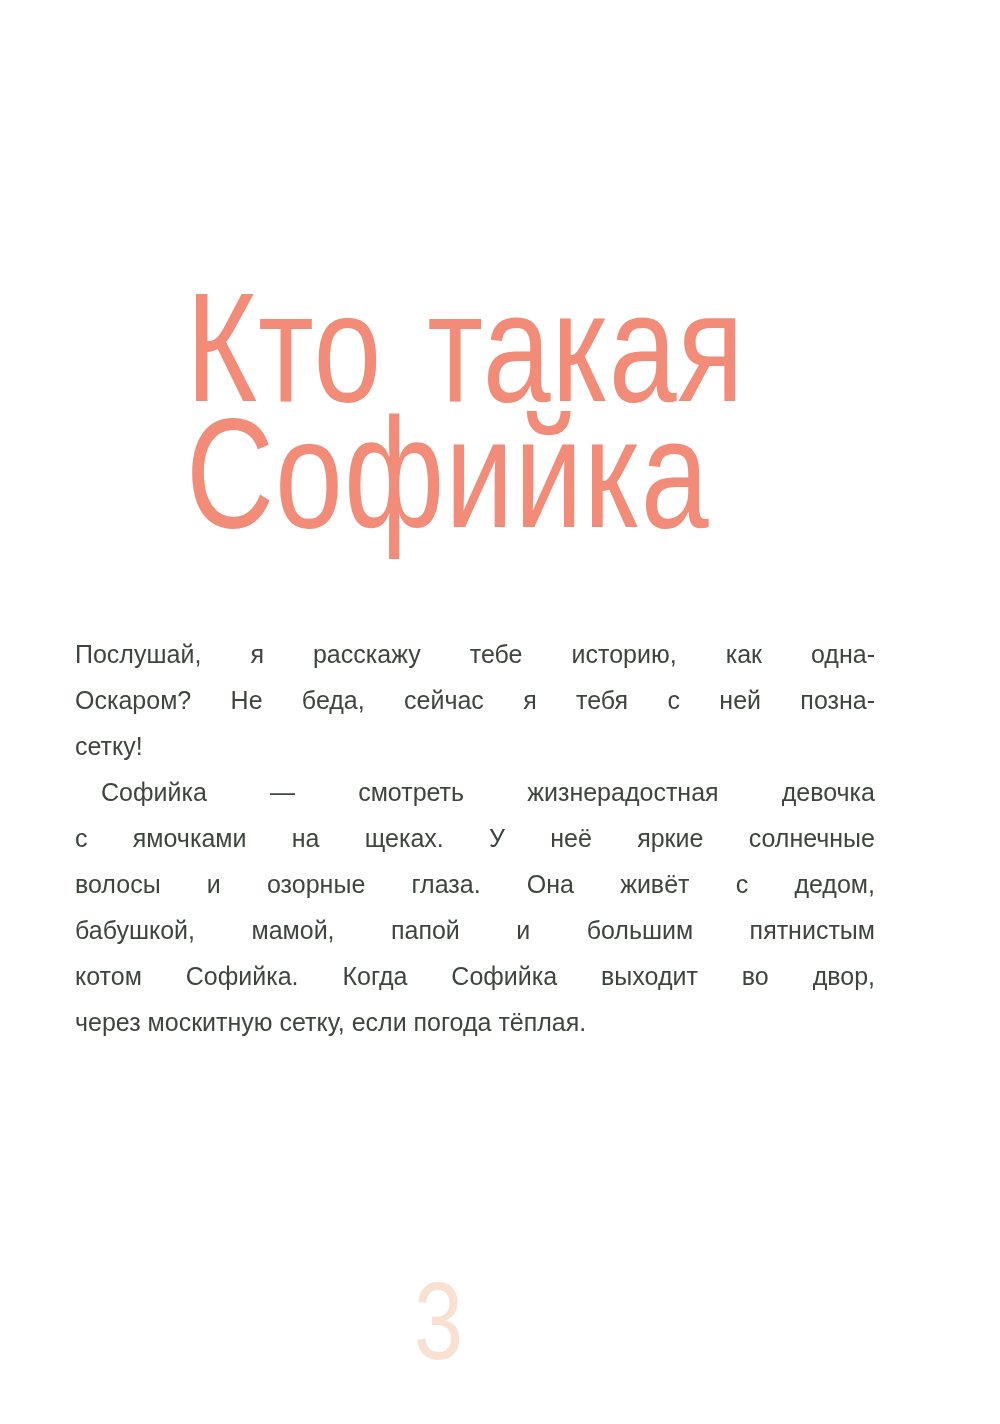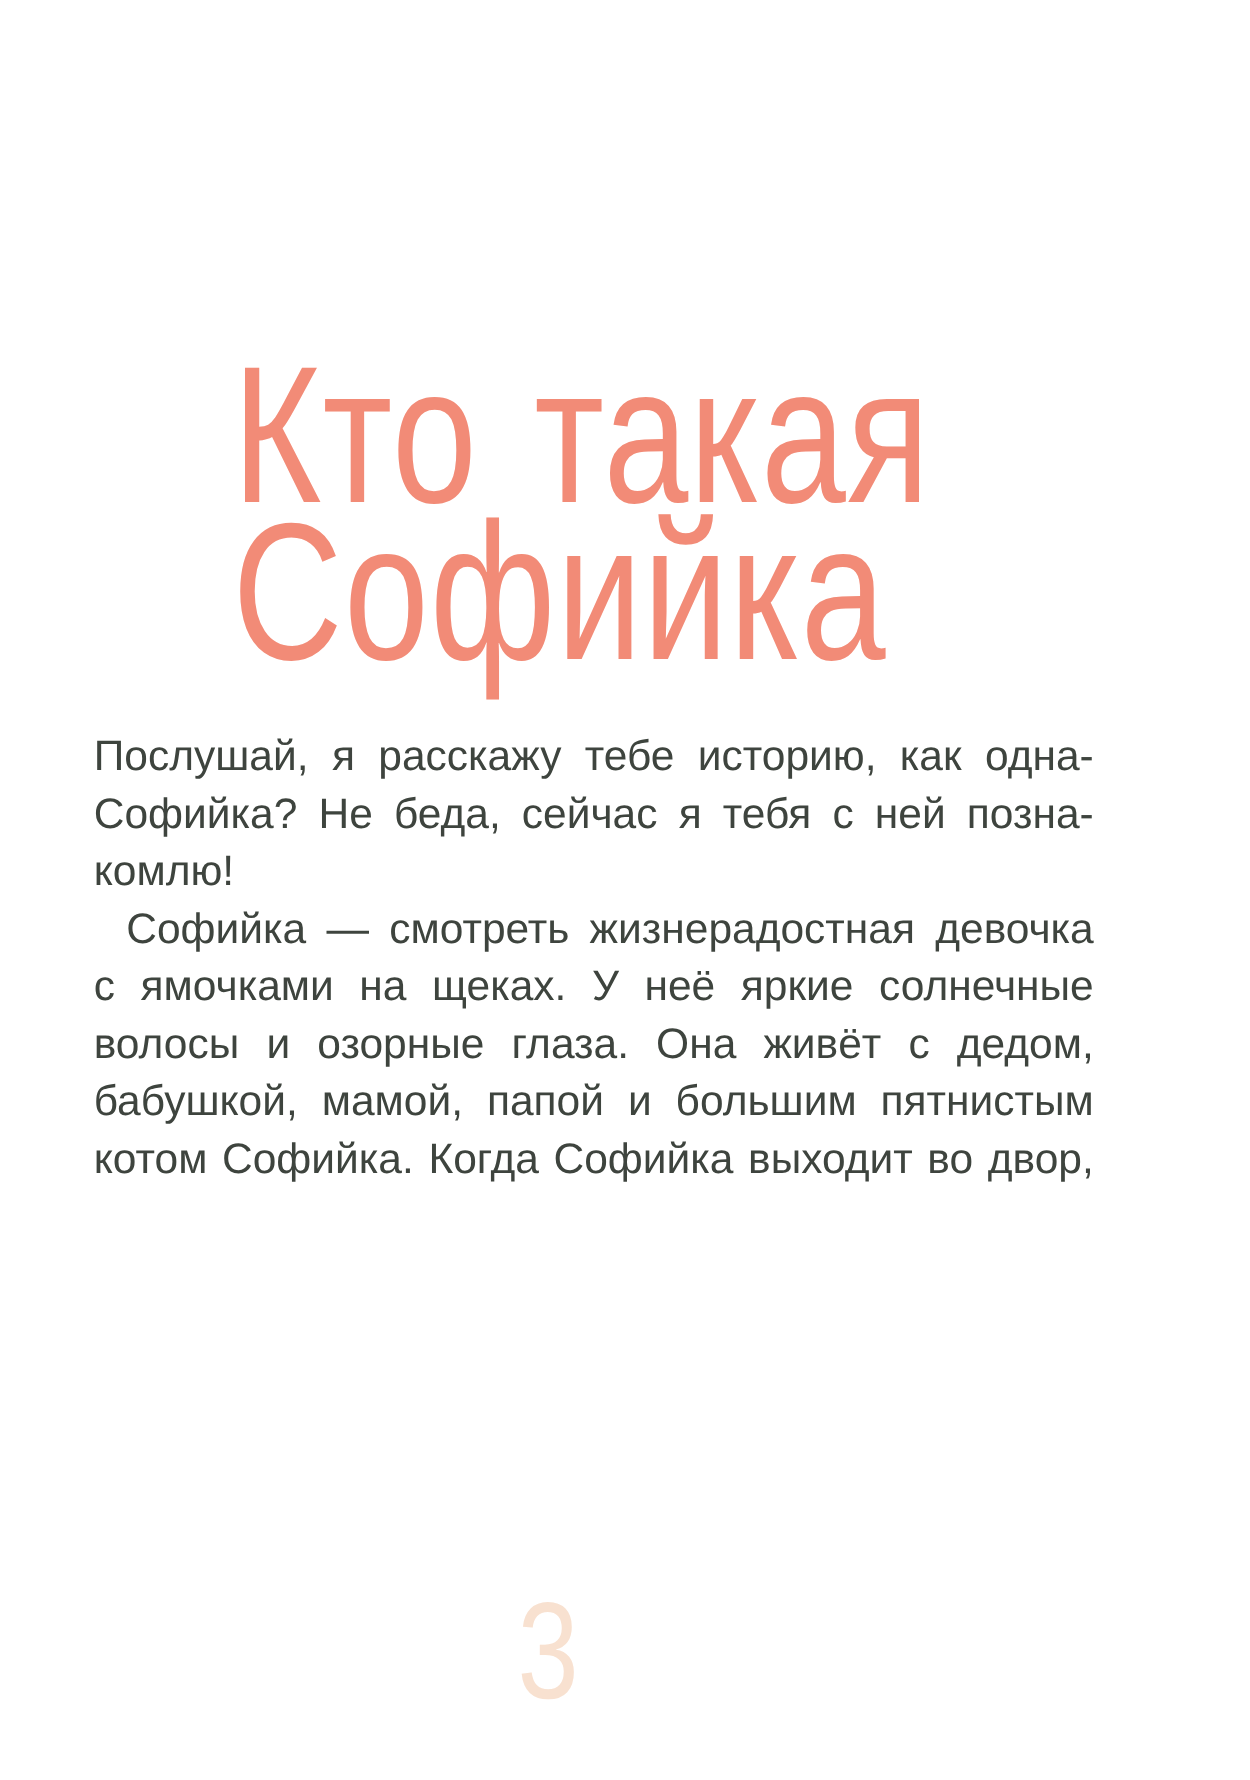--- a/index.html
+++ b/index.html
@@ -30,23 +30,23 @@
     transform: scaleY(1.28);
     transform-origin: 0 0;
     white-space: nowrap;
   }
   .title-line { display: block; }
 
   
   .body {
     position: absolute;
     left: 75px;
-    top: 582px;
+    top: 631px;
     width: 800px;
-    font-size: 34px;
+    font-size: 25px;
     line-height: 46px;
   }
   .body .line {
     text-align: justify;
     text-align-last: justify;
   }
   .body .line.lastline {
     text-align: left;
     text-align-last: left;
   }
@@ -71,24 +71,25 @@
 
 <div class="page" style="background: rgb(255, 255, 255);">
 
   <h1 class="title" style="color: rgb(242, 139, 119);">
     <span class="title-line">Кто такая</span>
     <span class="title-line">Софийка</span>
   </h1>
 
   <div class="body" id="body-text" style="color: rgb(62, 68, 62);">
       <div class="line">Послушай, я расскажу тебе историю, как одна-</div>
-      <div class="line">Софийка? Не беда, сейчас я тебя с ней позна-</div>
-      <div class="line lastline">комлю!</div>
+      <div class="line">Оскаром? Не беда, сейчас я тебя с ней позна-</div>
+      <div class="line lastline">сетку!</div>
       <div class="line indent">Софийка — смотреть жизнерадостная девочка</div>
       <div class="line">с ямочками на щеках. У неё яркие солнечные</div>
       <div class="line">волосы и озорные глаза. Она живёт с дедом,</div>
       <div class="line">бабушкой, мамой, папой и большим пятнистым</div>
       <div class="line">котом Софийка. Когда Софийка выходит во двор,</div>
+      <div class="line lastline">через москитную сетку, если погода тёплая.</div>
     </div>
 
   <div class="folio" style="color: rgb(248, 225, 208);">3</div>
 
 </div>
 
 </body></html>

